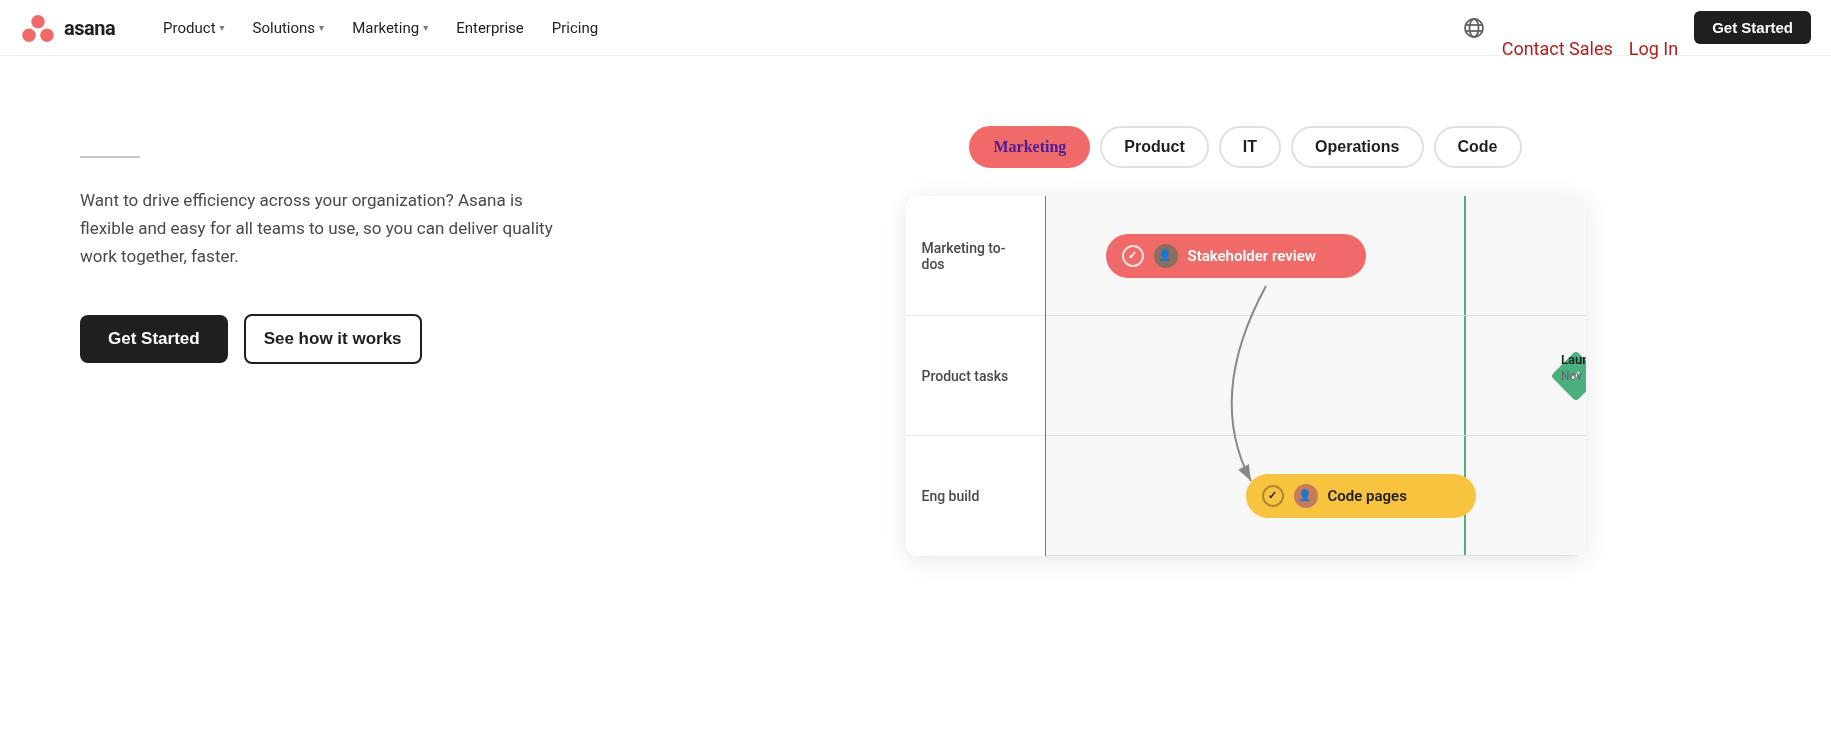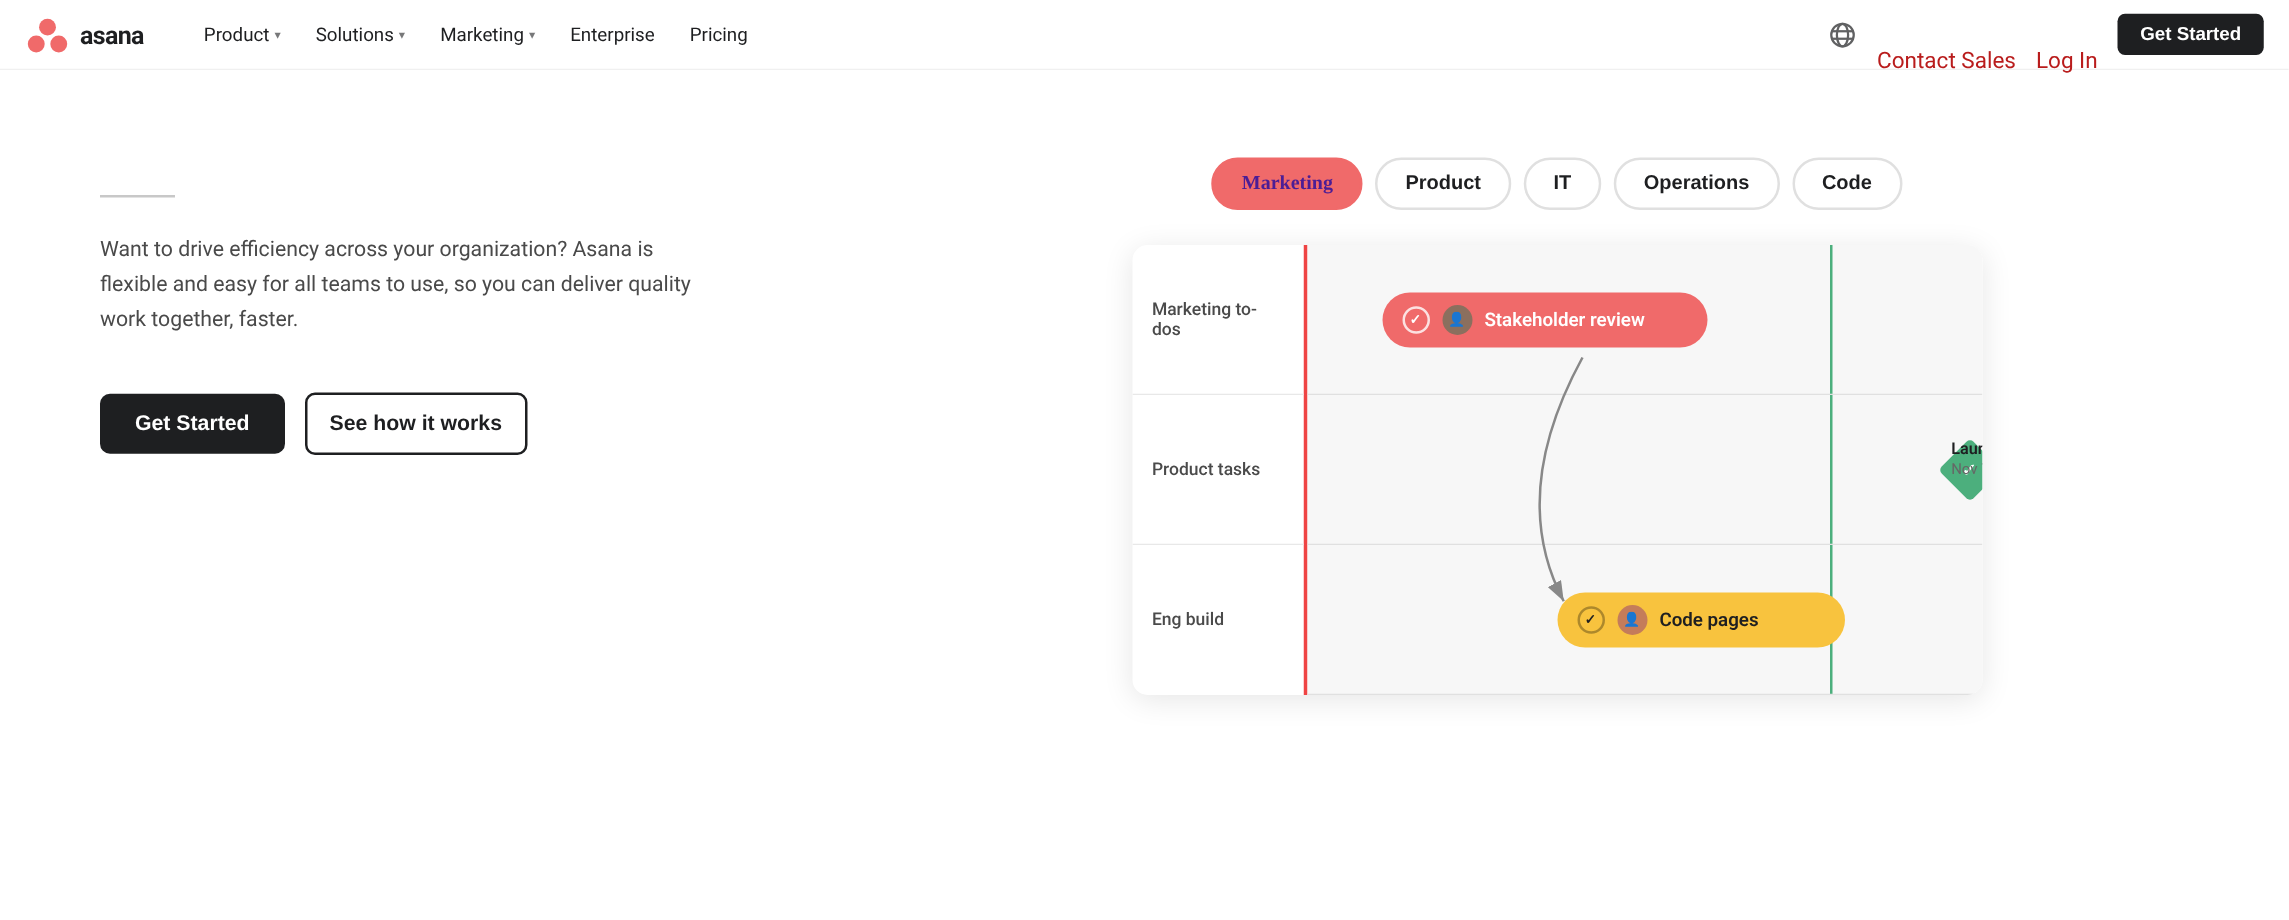--- a/index.html
+++ b/index.html
@@ -190,21 +190,21 @@
       width: 680px;
       overflow: hidden;
       position: relative;
     }
     .chart-inner {
       display: flex;
     }
     .chart-labels {
       width: 140px;
       flex-shrink: 0;
-      border-right: 3px solid #ef4444;
+      border-right: 1px solid #ef4444;
     }
     .chart-label-row {
       height: 120px;
       display: flex;
       align-items: center;
       padding: 0 16px;
       border-bottom: 1px solid #e8e8e8;
       font-size: 14px;
       color: #4a4a4a;
       font-weight: 500;

